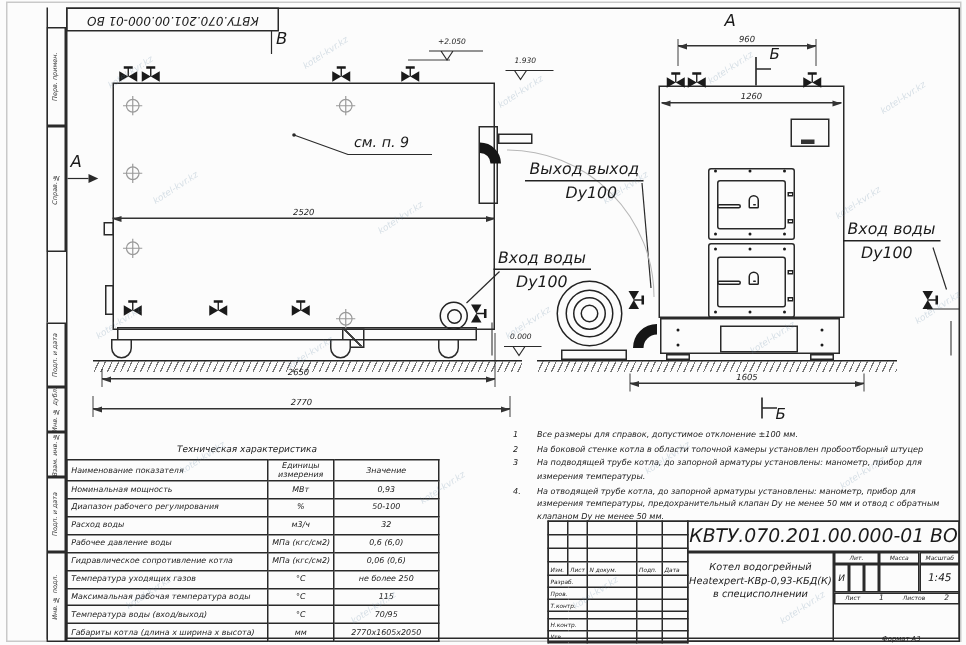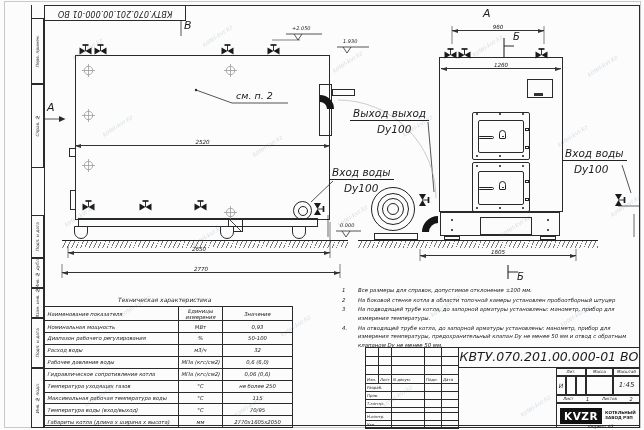--- a/index.html
+++ b/index.html
@@ -181,21 +181,21 @@
 
     <path d="M320 95 a14 14 0 0 1 14 14 h-7 a7 7 0 0 0 -7 -7 z" fill="#161616"></path>
     <path d="M422 232 a16 16 0 0 1 16 -16 v7 a9 9 0 0 0 -9 9 z" fill="#161616"></path>
   </svg>
 
   <div class="t" style="left:184px;top:20px;font-size:11px;">В</div>
   <div class="t" style="left:47px;top:102px;font-size:11px;">А</div>
   <div class="t" style="left:292px;top:26px;font-size:5px;">+2.050</div>
   <div class="t" style="left:343px;top:39px;font-size:5px;">1.930</div>
   <div class="t" style="left:340px;top:223px;font-size:5px;">0.000</div>
-  <div class="t" style="left:236px;top:91px;font-size:9.5px;">см. п. 2</div>
+  <div class="t" style="left:236px;top:91px;font-size:9.5px;">см. п. 9</div>
   <div class="t" style="left:483px;top:8px;font-size:11px;">А</div>
   <div class="t" style="left:513px;top:32px;font-size:10px;">Б</div>
   <div class="t" style="left:517px;top:272px;font-size:10px;">Б</div>
 
   <div class="t plabel" style="left:350px;top:108px;font-size:10.5px;">Выход выход</div>
   <div class="t" style="left:377px;top:124px;font-size:10.5px;">Dy100</div>
   <div class="t plabel" style="left:329px;top:167px;font-size:10.5px;">Вход воды</div>
   <div class="t" style="left:344px;top:183px;font-size:10.5px;">Dy100</div>
   <div class="t plabel" style="left:562px;top:148px;font-size:10.5px;">Вход воды</div>
   <div class="t" style="left:574px;top:164px;font-size:10.5px;">Dy100</div>
@@ -355,20 +355,25 @@
           <td></td>
           <td></td>
           <td></td>
         </tr>
   </tbody>
     </table>
 
   <div class="tb-cell" style="left:458px;top:347px;width:182px;height:21px;">
     <span class="t" style="position:static;font-size:12.5px;">КВТУ.070.201.00.000-01 ВО</span>
   </div>
+  <div class="tb-cell" style="left:458px;top:368px;width:98px;height:60px;flex-direction:column;justify-content:flex-start;padding-top:6px;gap:2.5px;">
+    <span class="t" style="position:static;font-size:6.5px;">Котел водогрейный</span>
+    <span class="t" style="position:static;font-size:6.5px;">Heatexpert-КВр-0,93-КБД(К)</span>
+    <span class="t" style="position:static;font-size:6.5px;">в специсполнении</span>
+  </div>
 
   <div class="tb-cell" style="left:556px;top:368px;width:30px;height:8px;">
       <span class="t" style="position:static;font-size:4px;">Лит.</span>
     </div>
   <div class="tb-cell" style="left:586px;top:368px;width:27px;height:8px;">
       <span class="t" style="position:static;font-size:4px;">Масса</span>
     </div>
   <div class="tb-cell" style="left:613px;top:368px;width:27px;height:8px;">
       <span class="t" style="position:static;font-size:4px;">Масштаб</span>
     </div>
@@ -383,27 +388,20 @@
       <span class="t" style="position:static;font-size:7px;">1:45</span>
     </div>
 
   <div class="tb-cell" style="left:556px;top:395px;width:84px;height:8px;justify-content:space-around;">
     <span class="t" style="position:static;font-size:4px;">Лист</span>
     <span class="t" style="position:static;font-size:5px;">1</span>
     <span class="t" style="position:static;font-size:4px;">Листов</span>
     <span class="t" style="position:static;font-size:5px;">2</span>
   </div>
 
-  <div class="tb-cell" style="left:556px;top:403px;width:84px;height:25px;justify-content:flex-start;gap:3px;padding-left:3px;">
-    <span style="background:#111;color:#fff;font-weight:bold;font-size:10.5px;padding:2px 4px;letter-spacing:0.5px;font-family:'DejaVu Sans',sans-serif;">KVZR</span>
-    <span style="display:flex;flex-direction:column;line-height:1.3;">
-      <span class="t" style="position:static;font-size:4.2px;font-style:normal;font-weight:bold;">КОТЕЛЬНЫЙ</span>
-      <span class="t" style="position:static;font-size:4.2px;font-style:normal;font-weight:bold;">ЗАВОД РЭП</span>
-    </span>
-  </div>
   <div class="t" style="left:588px;top:425px;font-size:4.5px;">Формат А3</div>
 
 <div class="abs" style="left: 79px; top: 40px; width: 13px; height: 12px;"><svg width="13" height="12" viewBox="0 0 13 12">
         <path d="M0.5 4.5 L6.5 8 L0.5 11.5 Z" fill="#1a1a1a"></path>
         <path d="M12.5 4.5 L6.5 8 L12.5 11.5 Z" fill="#1a1a1a"></path>
         <line x1="6.5" y1="8" x2="6.5" y2="2" stroke="#1a1a1a" stroke-width="0.9"></line>
         <line x1="3.5" y1="2" x2="9.5" y2="2" stroke="#1a1a1a" stroke-width="1.7"></line>
       </svg></div>
     <div class="abs" style="left: 94px; top: 40px; width: 13px; height: 12px;"><svg width="13" height="12" viewBox="0 0 13 12">
         <path d="M0.5 4.5 L6.5 8 L0.5 11.5 Z" fill="#1a1a1a"></path>

